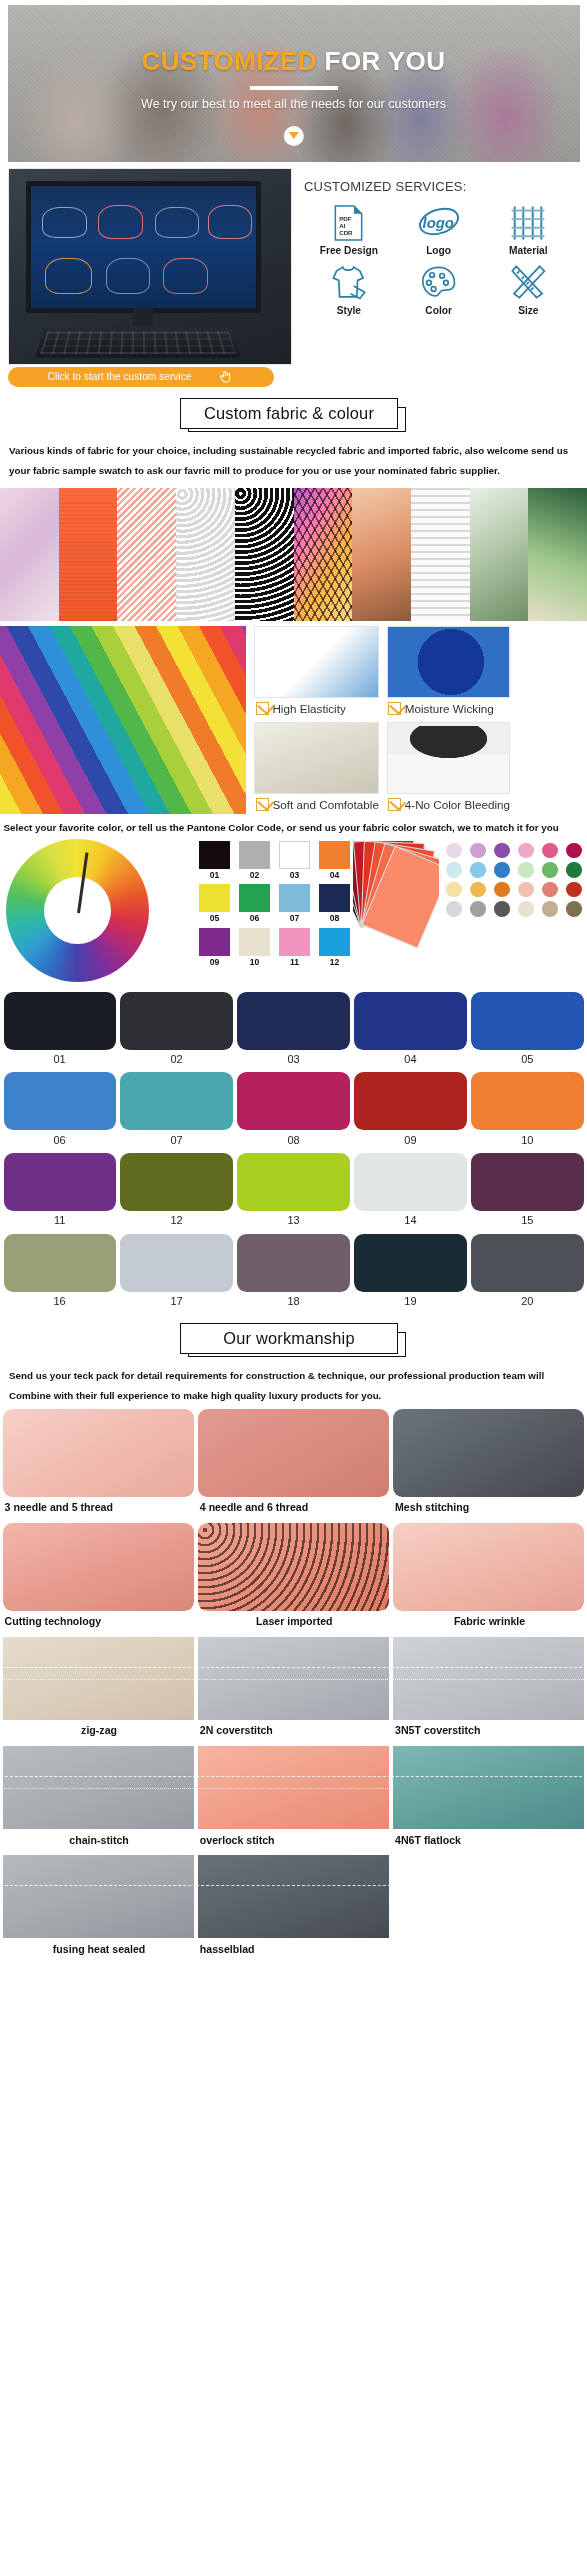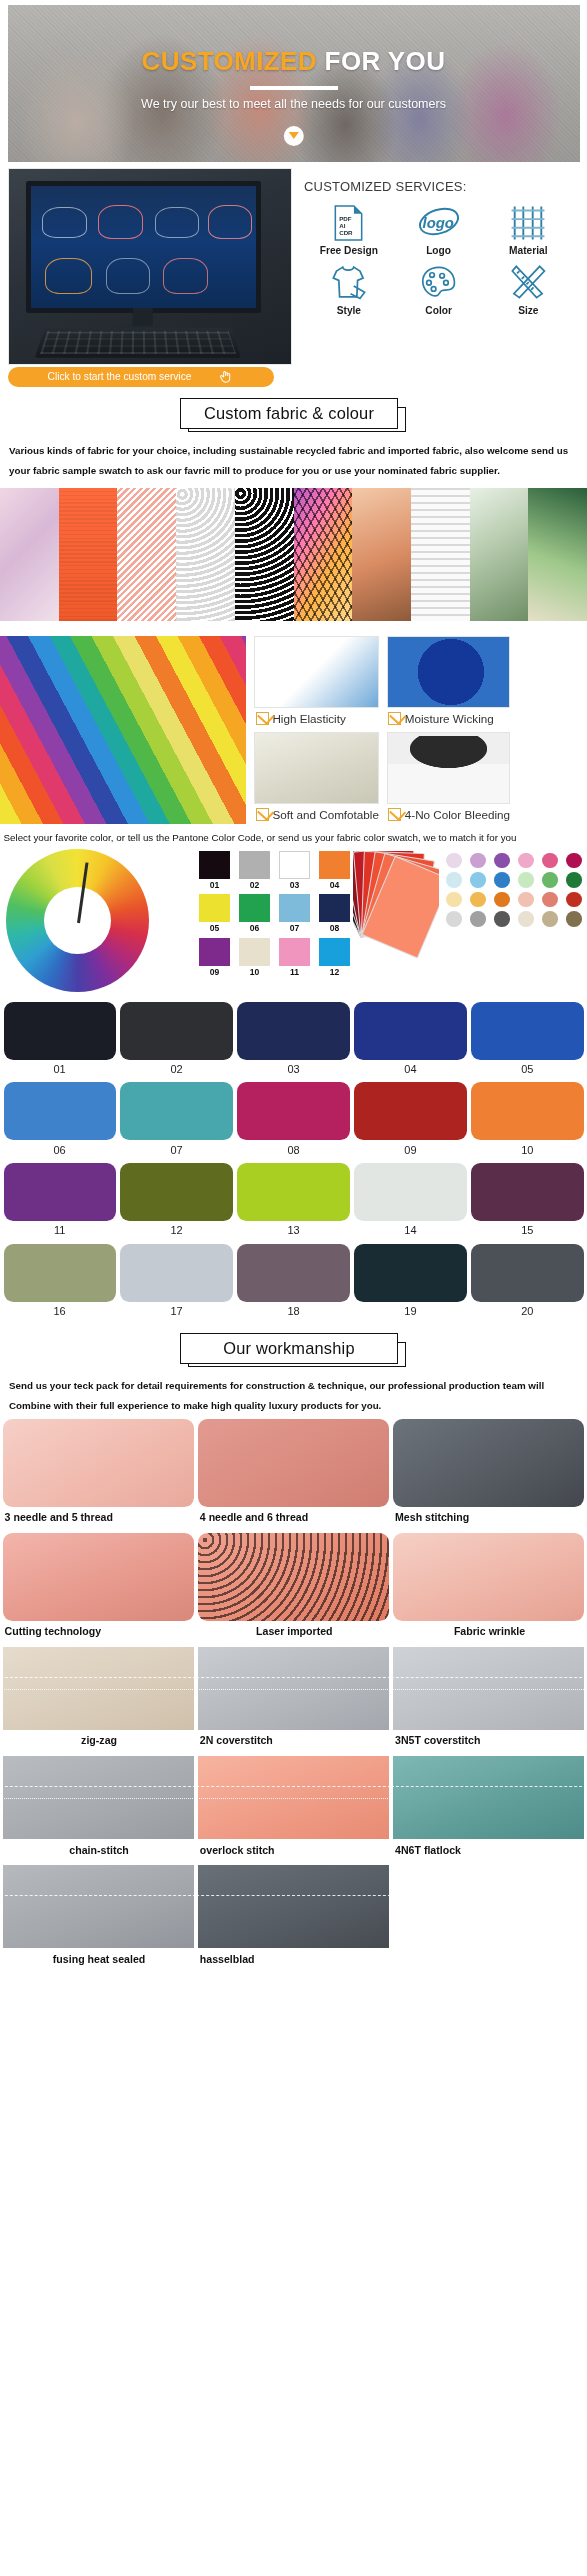--- a/index.html
+++ b/index.html
@@ -155,21 +155,21 @@
       repeating-linear-gradient(-60deg, rgba(0,0,0,.55) 0 1.6px, rgba(255,255,255,0) 1.6px 7px),
       linear-gradient(120deg,#b455c8,#ff7ab0 30%,#ffb347 62%,#ffd98a 100%); }
   .fs7 { background: linear-gradient(160deg,#f3c9a8,#d98b62 55%,#8d5a3a 100%); }
   .fs8 { background:
       repeating-linear-gradient(0deg, #fafafa 0 4.7px, #d9d9d9 4.7px 7px),
       #f2f2f2; }
   .fs9 { background: linear-gradient(150deg,#e8f0e6,#b9cdb0 40%,#6f8f66 100%); }
   .fs10 { background: linear-gradient(200deg,#2a5e3a,#9ec88a 55%,#e5e0c8 100%); }
 
   
-  .features { display: flex; width: 510px; margin-top: 15px; }
+  .features { display: flex; width: 510px; margin-top: 5px; }
   .feat-left { width: 258px; height: 188px;
     background:
       repeating-linear-gradient(62deg,
         #f2e235 0 19px, #f5a623 19px 38px, #f0522a 38px 56px, #e03a6d 56px 75px,
         #8e3fa8 75px 94px, #2f49a8 94px 113px, #2f8fd8 113px 132px, #1fa8a0 132px 150px,
         #4fb849 150px 169px, #a8d03a 169px 188px, #e9e06a 188px 207px, #f07c2a 207px 226px);
     border-right: 4.7px solid #fff;
   }
   .feat-right { flex: 1; display: grid; grid-template-columns: 1fr 1fr; gap: 3.1px 7.8px; padding-left: 4.7px; }
   .feat-cell { }
@@ -182,21 +182,21 @@
     background: radial-gradient(ellipse at 50% 40%, #2a2a2a 0 70%, rgba(0,0,0,0) 72%); }
   .feat-label { display: flex; align-items: center; gap: 3.9px; font-size: 11.7px; color: #333; padding: 3.9px 0 2.3px 1.6px; white-space: nowrap; }
   .chk { width: 12.5px; height: 12.5px; border: 0.8px solid #e0a93c; position: relative; flex: none; }
   .chk::after {
     content: ""; position: absolute; left: 1.6px; top: -2.3px; width: 11px; height: 9.4px;
     border-right: 2.3px solid #f5a623; border-bottom: 2.3px solid #f5a623;
     transform: rotate(42deg);
   }
 
   
-  .pal-note { width: 580px; margin: 7.8px auto 3.1px auto; font-size: 9.8px; font-weight: 400; color: #111; }
+  .pal-note { width: 580px; margin: 7.8px auto 3.1px auto; font-size: 9.8px; font-weight: 700; color: #111; }
   .palette-row { display: flex; width: 587px; align-items: flex-start; margin-top: 3.1px; }
   .wheel { width: 196px; height: 149px; position: relative; flex: none; }
   .wheel-disc {
     position: absolute; left: 6.3px; top: 3.1px; width: 143px; height: 143px; border-radius: 50%;
     background: conic-gradient(
       #f2e235, #f5c42a, #f0892a, #e8542a, #d62f4a, #b02a7a, #7a2f9e, #4a3fa8,
       #2f6fc4, #2f9fd0, #2fb8a8, #4fbf62, #9ed23f, #d8df45, #f2e235);
   }
   .wheel-inner {
     position: absolute; left: 44px; top: 41px; width: 67px; height: 67px; border-radius: 50%;

